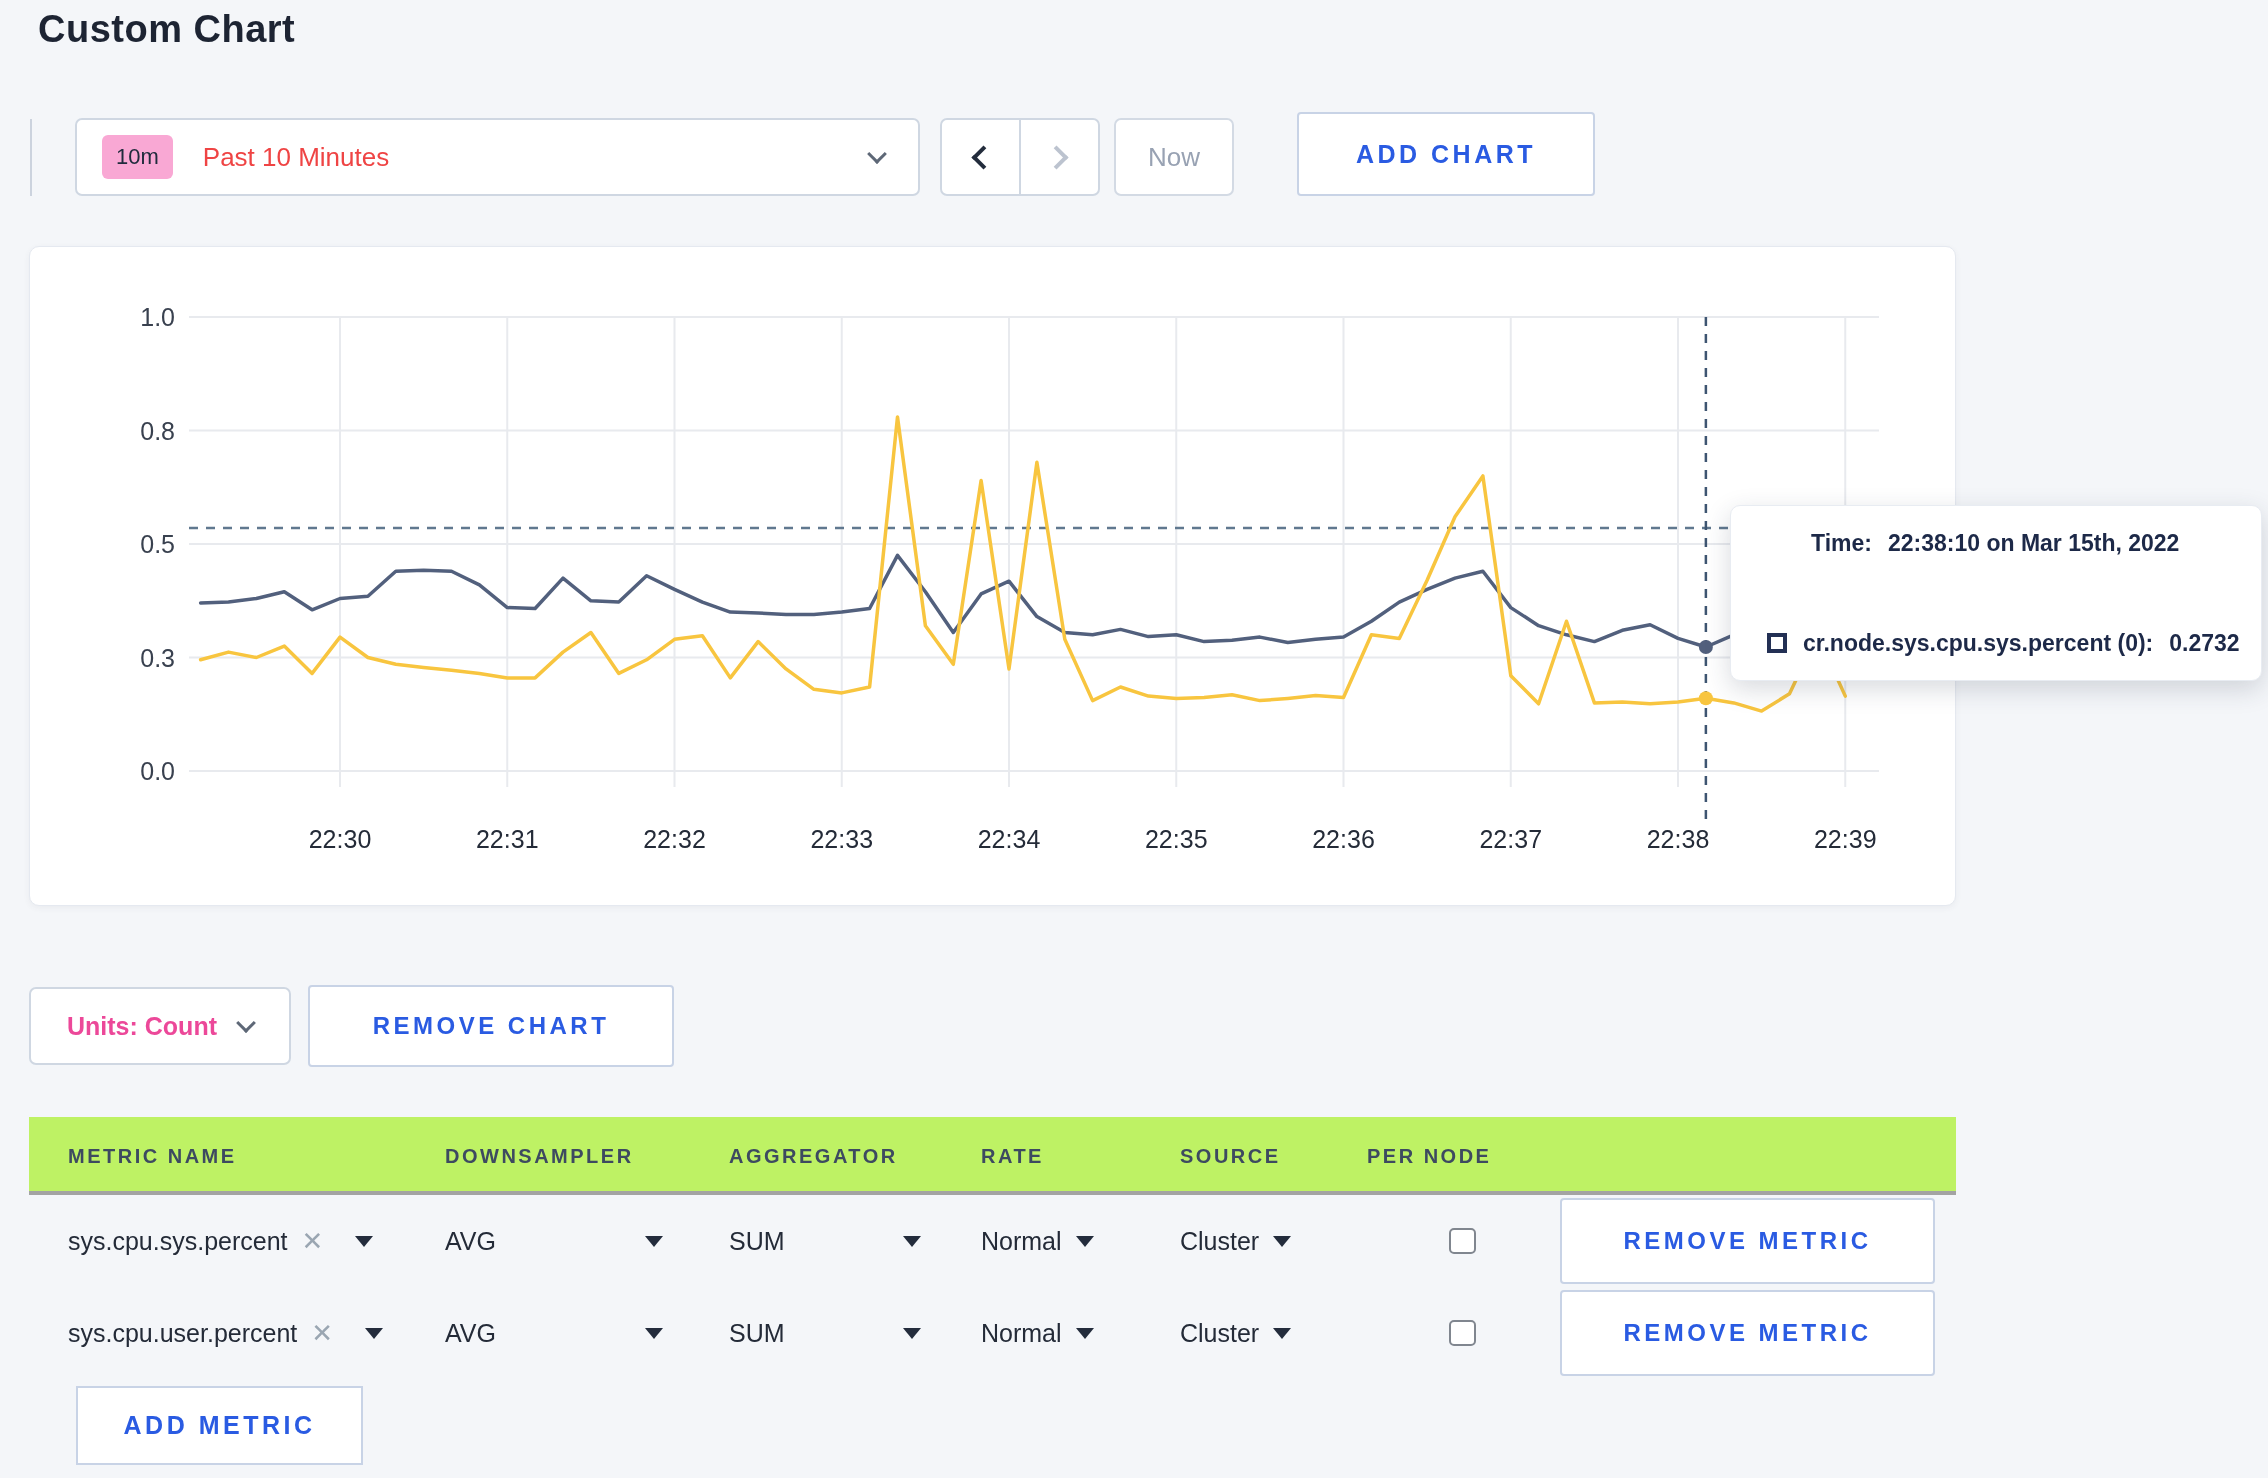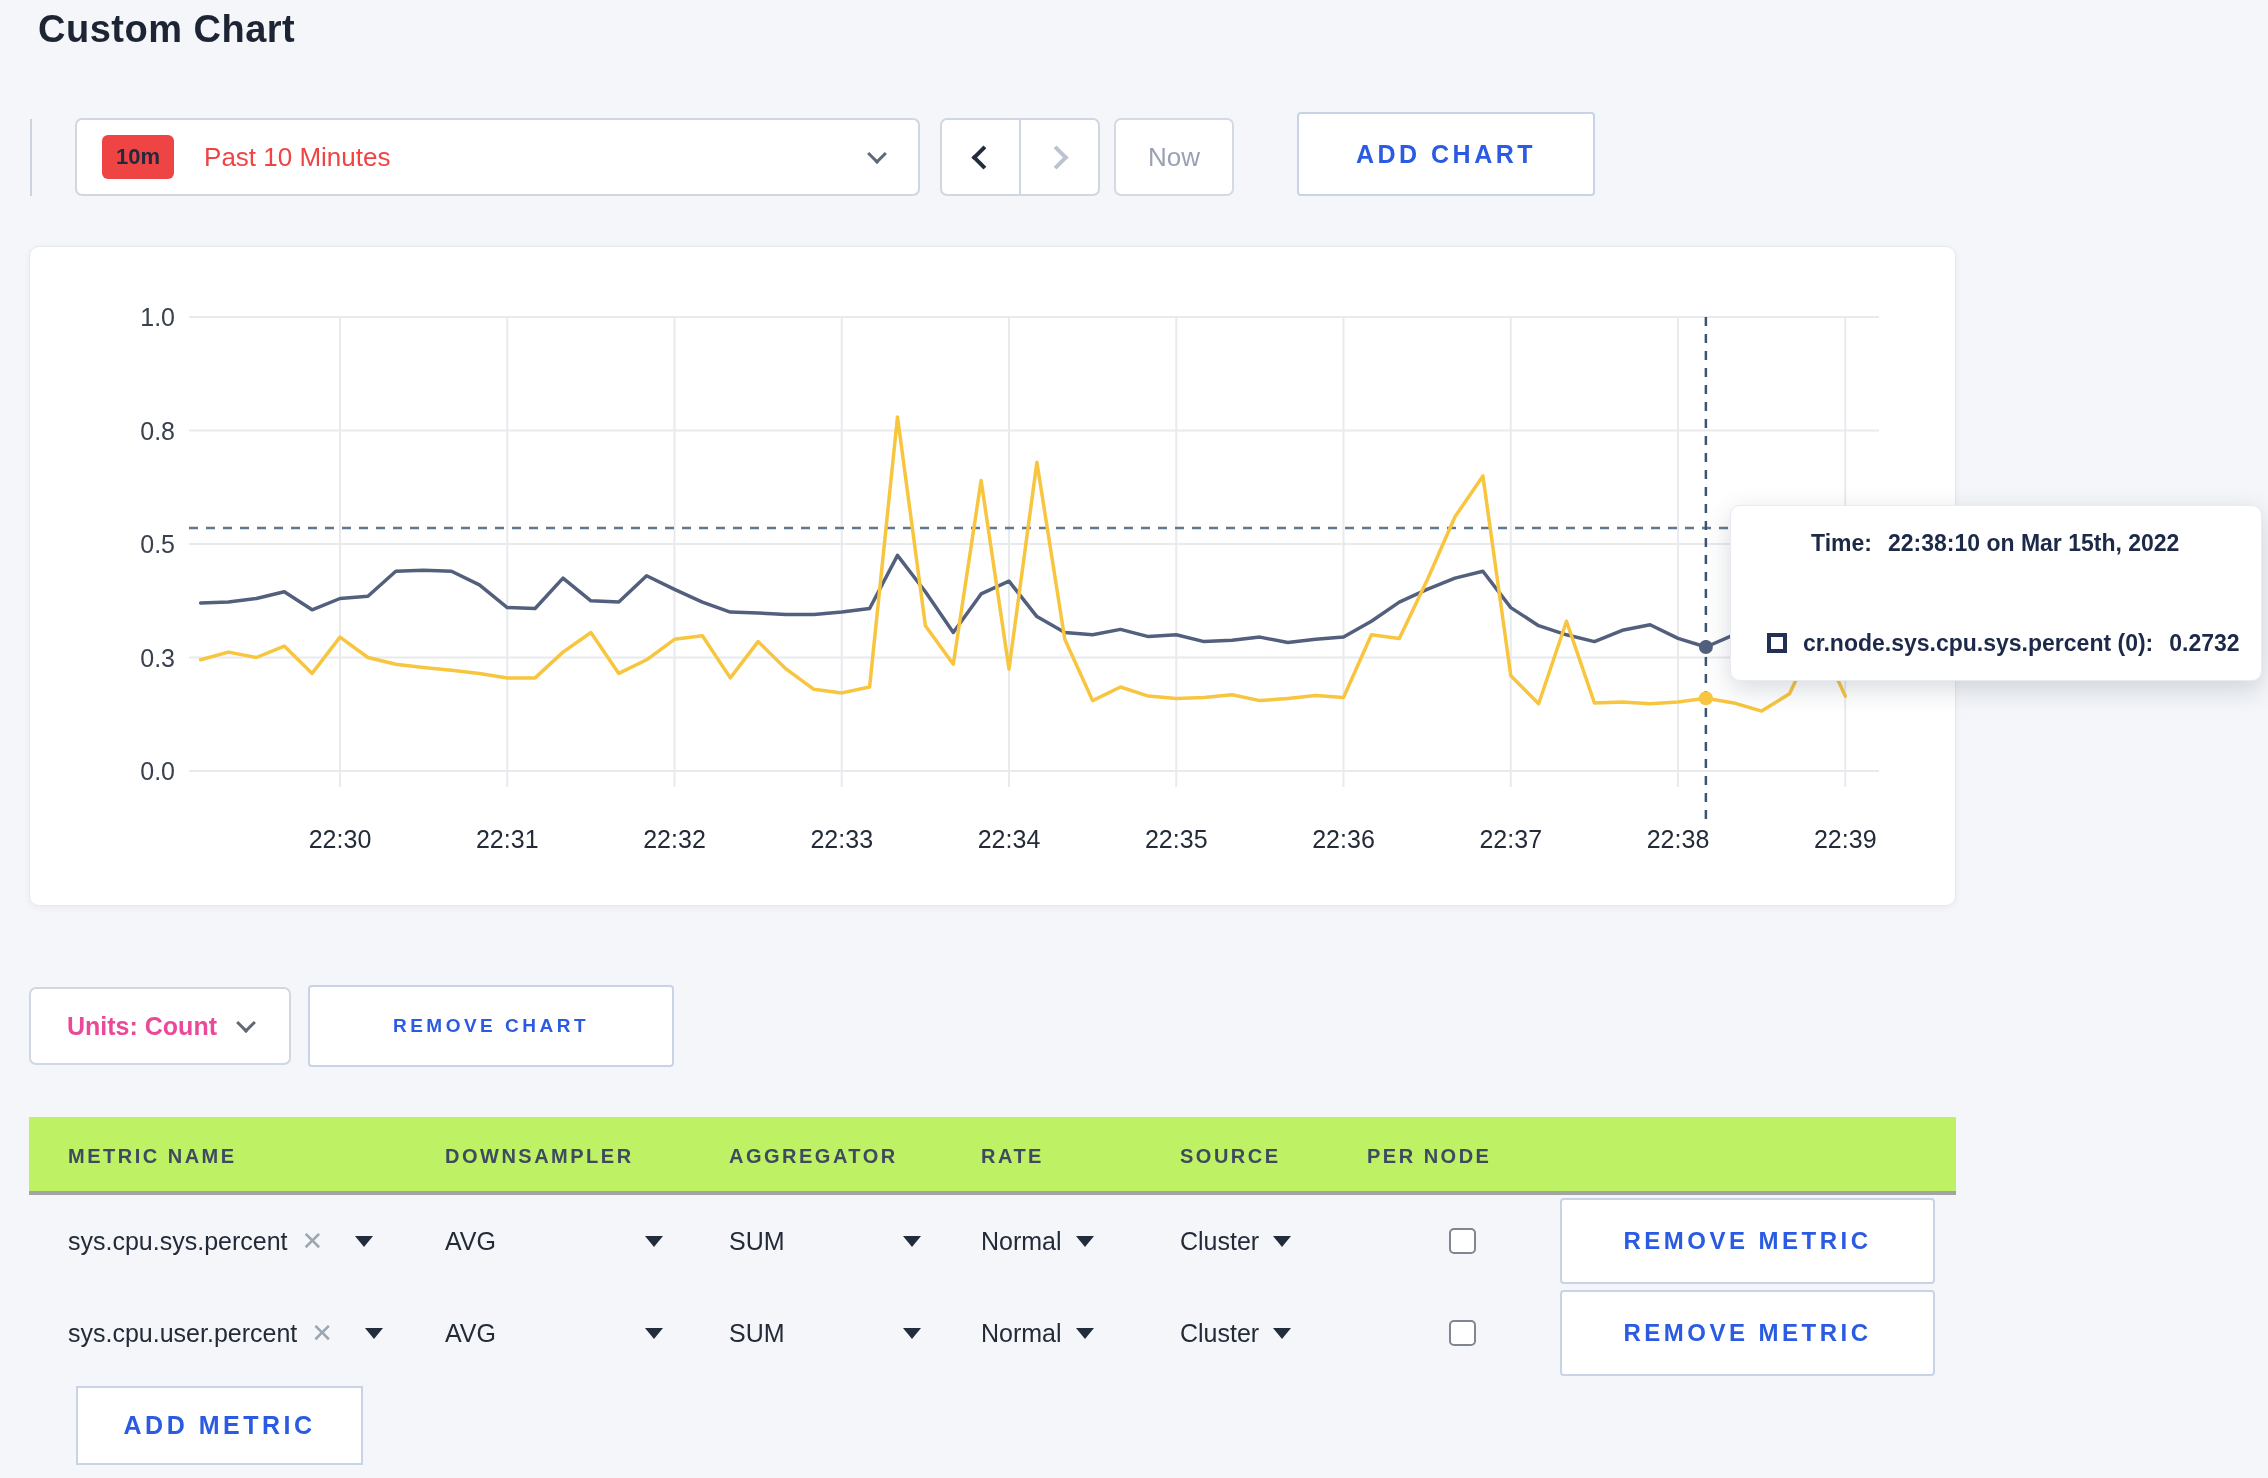--- a/index.html
+++ b/index.html
@@ -17,21 +17,21 @@
   .page-title { left:38px; top:8px; font-size:38px; font-weight:600; color:#1d2433; letter-spacing:.5px; }
 
   .ctl-divider { left:30px; top:119px; width:2px; height:77px; background:#ccd3de; }
 
   .time-select {
     left:75px; top:118px; width:845px; height:78px;
     background:#fff; border:2px solid #cfd7e2; border-radius:7px;
     display:flex; align-items:center; padding:0 34px 0 25px; cursor:pointer;
   }
   .time-badge {
-    background:#ef4444; color:#202b3d; font-weight:700; font-size:22px;
+    background:#f9a8d4; color:#202b3d; font-weight:400; font-size:22px;
     padding:9px 14px; border-radius:6px;
   }
   .time-label { margin-left:30px; font-size:26px; font-weight:500; color:#ef4444; flex:1; }
 
   .chev { display:inline-block; width:14px; height:14px; border-right:3px solid #5e6877; border-bottom:3px solid #5e6877; }
   .chev.down  { transform:rotate(45deg); margin-top:-6px; }
   .chev.big   { width:17px; height:17px; border-width:4px; border-color:#232c3c; }
   .chev.left  { transform:rotate(135deg); margin-left:6px; }
   .chev.right { transform:rotate(-45deg); border-color:#bcc3cf; margin-right:6px; }
 
@@ -80,21 +80,21 @@
   .tt-value { margin-left:16px; font-weight:700; }
   .tt-swatch { width:20px; height:20px; border:4px solid; margin-right:16px; flex:none; }
 
   
   .units-select {
     left:29px; top:987px; width:262px; height:78px;
     background:#fff; border:2px solid #cfd7e2; border-radius:7px;
     display:flex; align-items:center; justify-content:center; gap:22px; cursor:pointer;
   }
   .units-label { font-size:25px; font-weight:700; color:#ec4899; }
-  .remove-chart { left:308px; top:985px; width:366px; height:82px; font-size:19px; }
+  .remove-chart { left:308px; top:985px; width:366px; height:82px; font-size:24px; }
 
   
   .table-header-strip {
     left:29px; top:1117px; width:1927px; height:78px;
     background:#bef264; border-bottom:4px solid #a3a3a3;text-align:center;
   }
   .th-cell {
     position:absolute; top:0; height:78px; display:flex; align-items:center;
     font-size:20px; font-weight:700; letter-spacing:2.5px; color:#3d4a60;
   }

